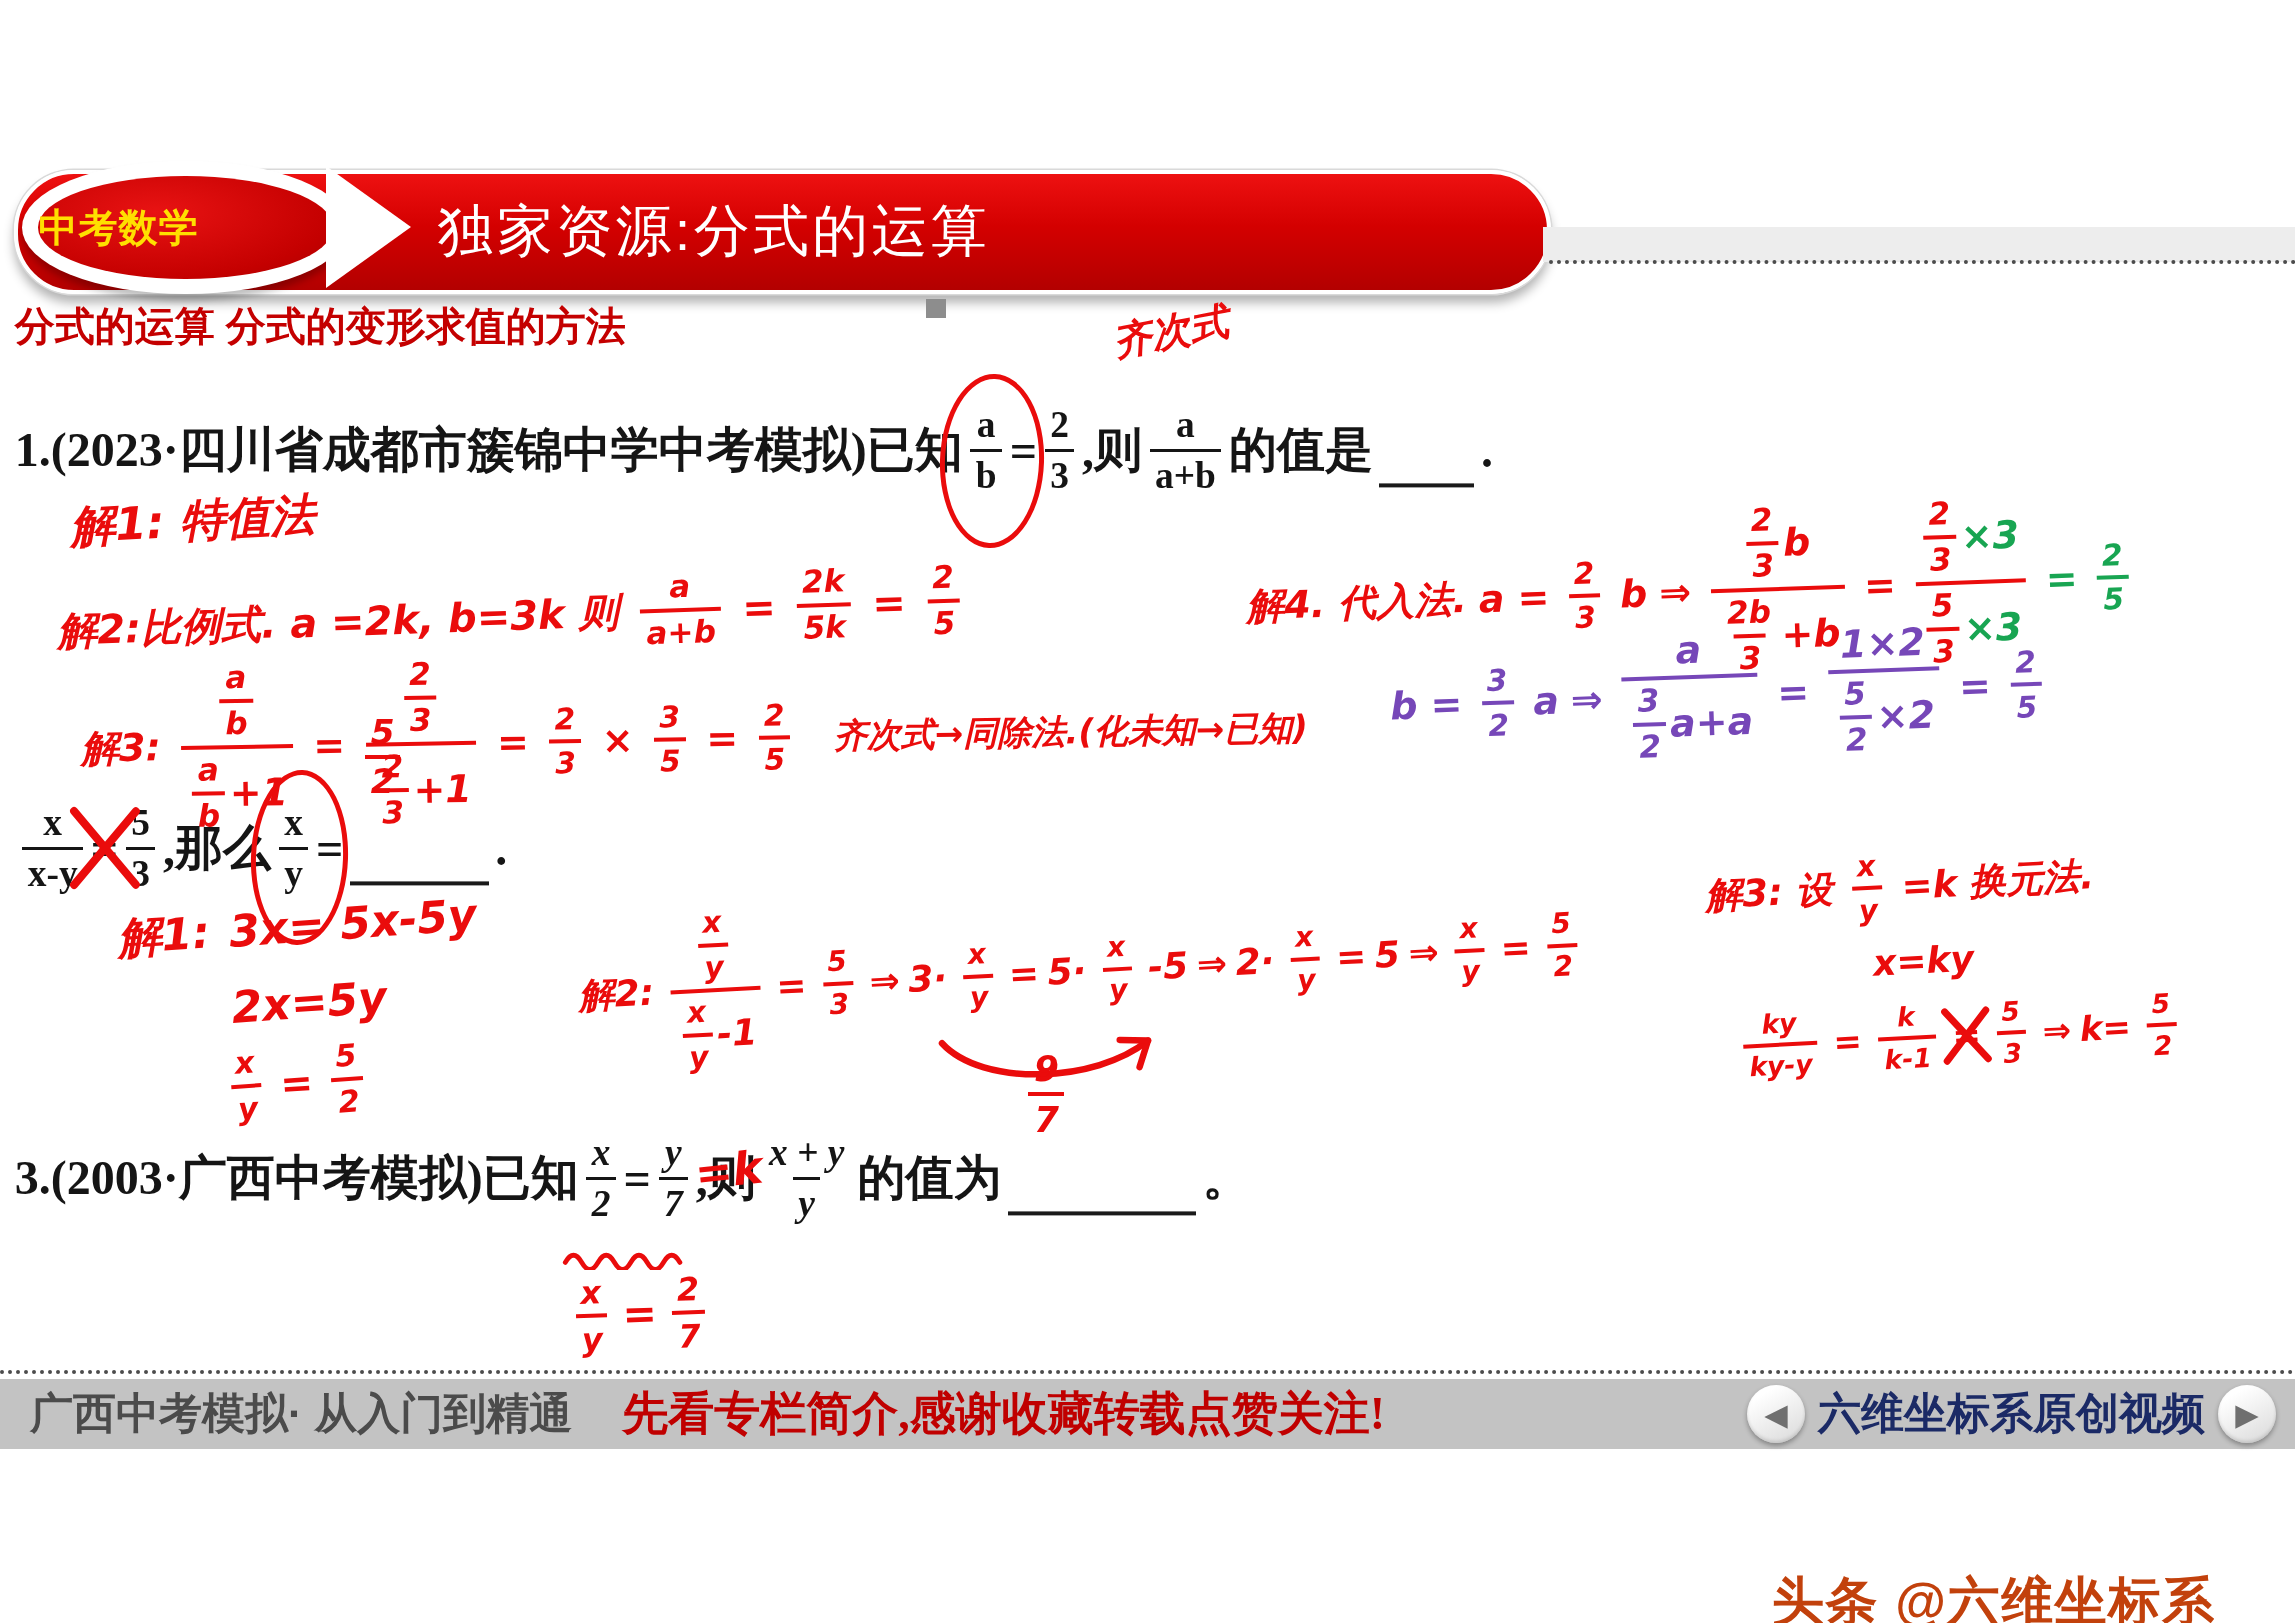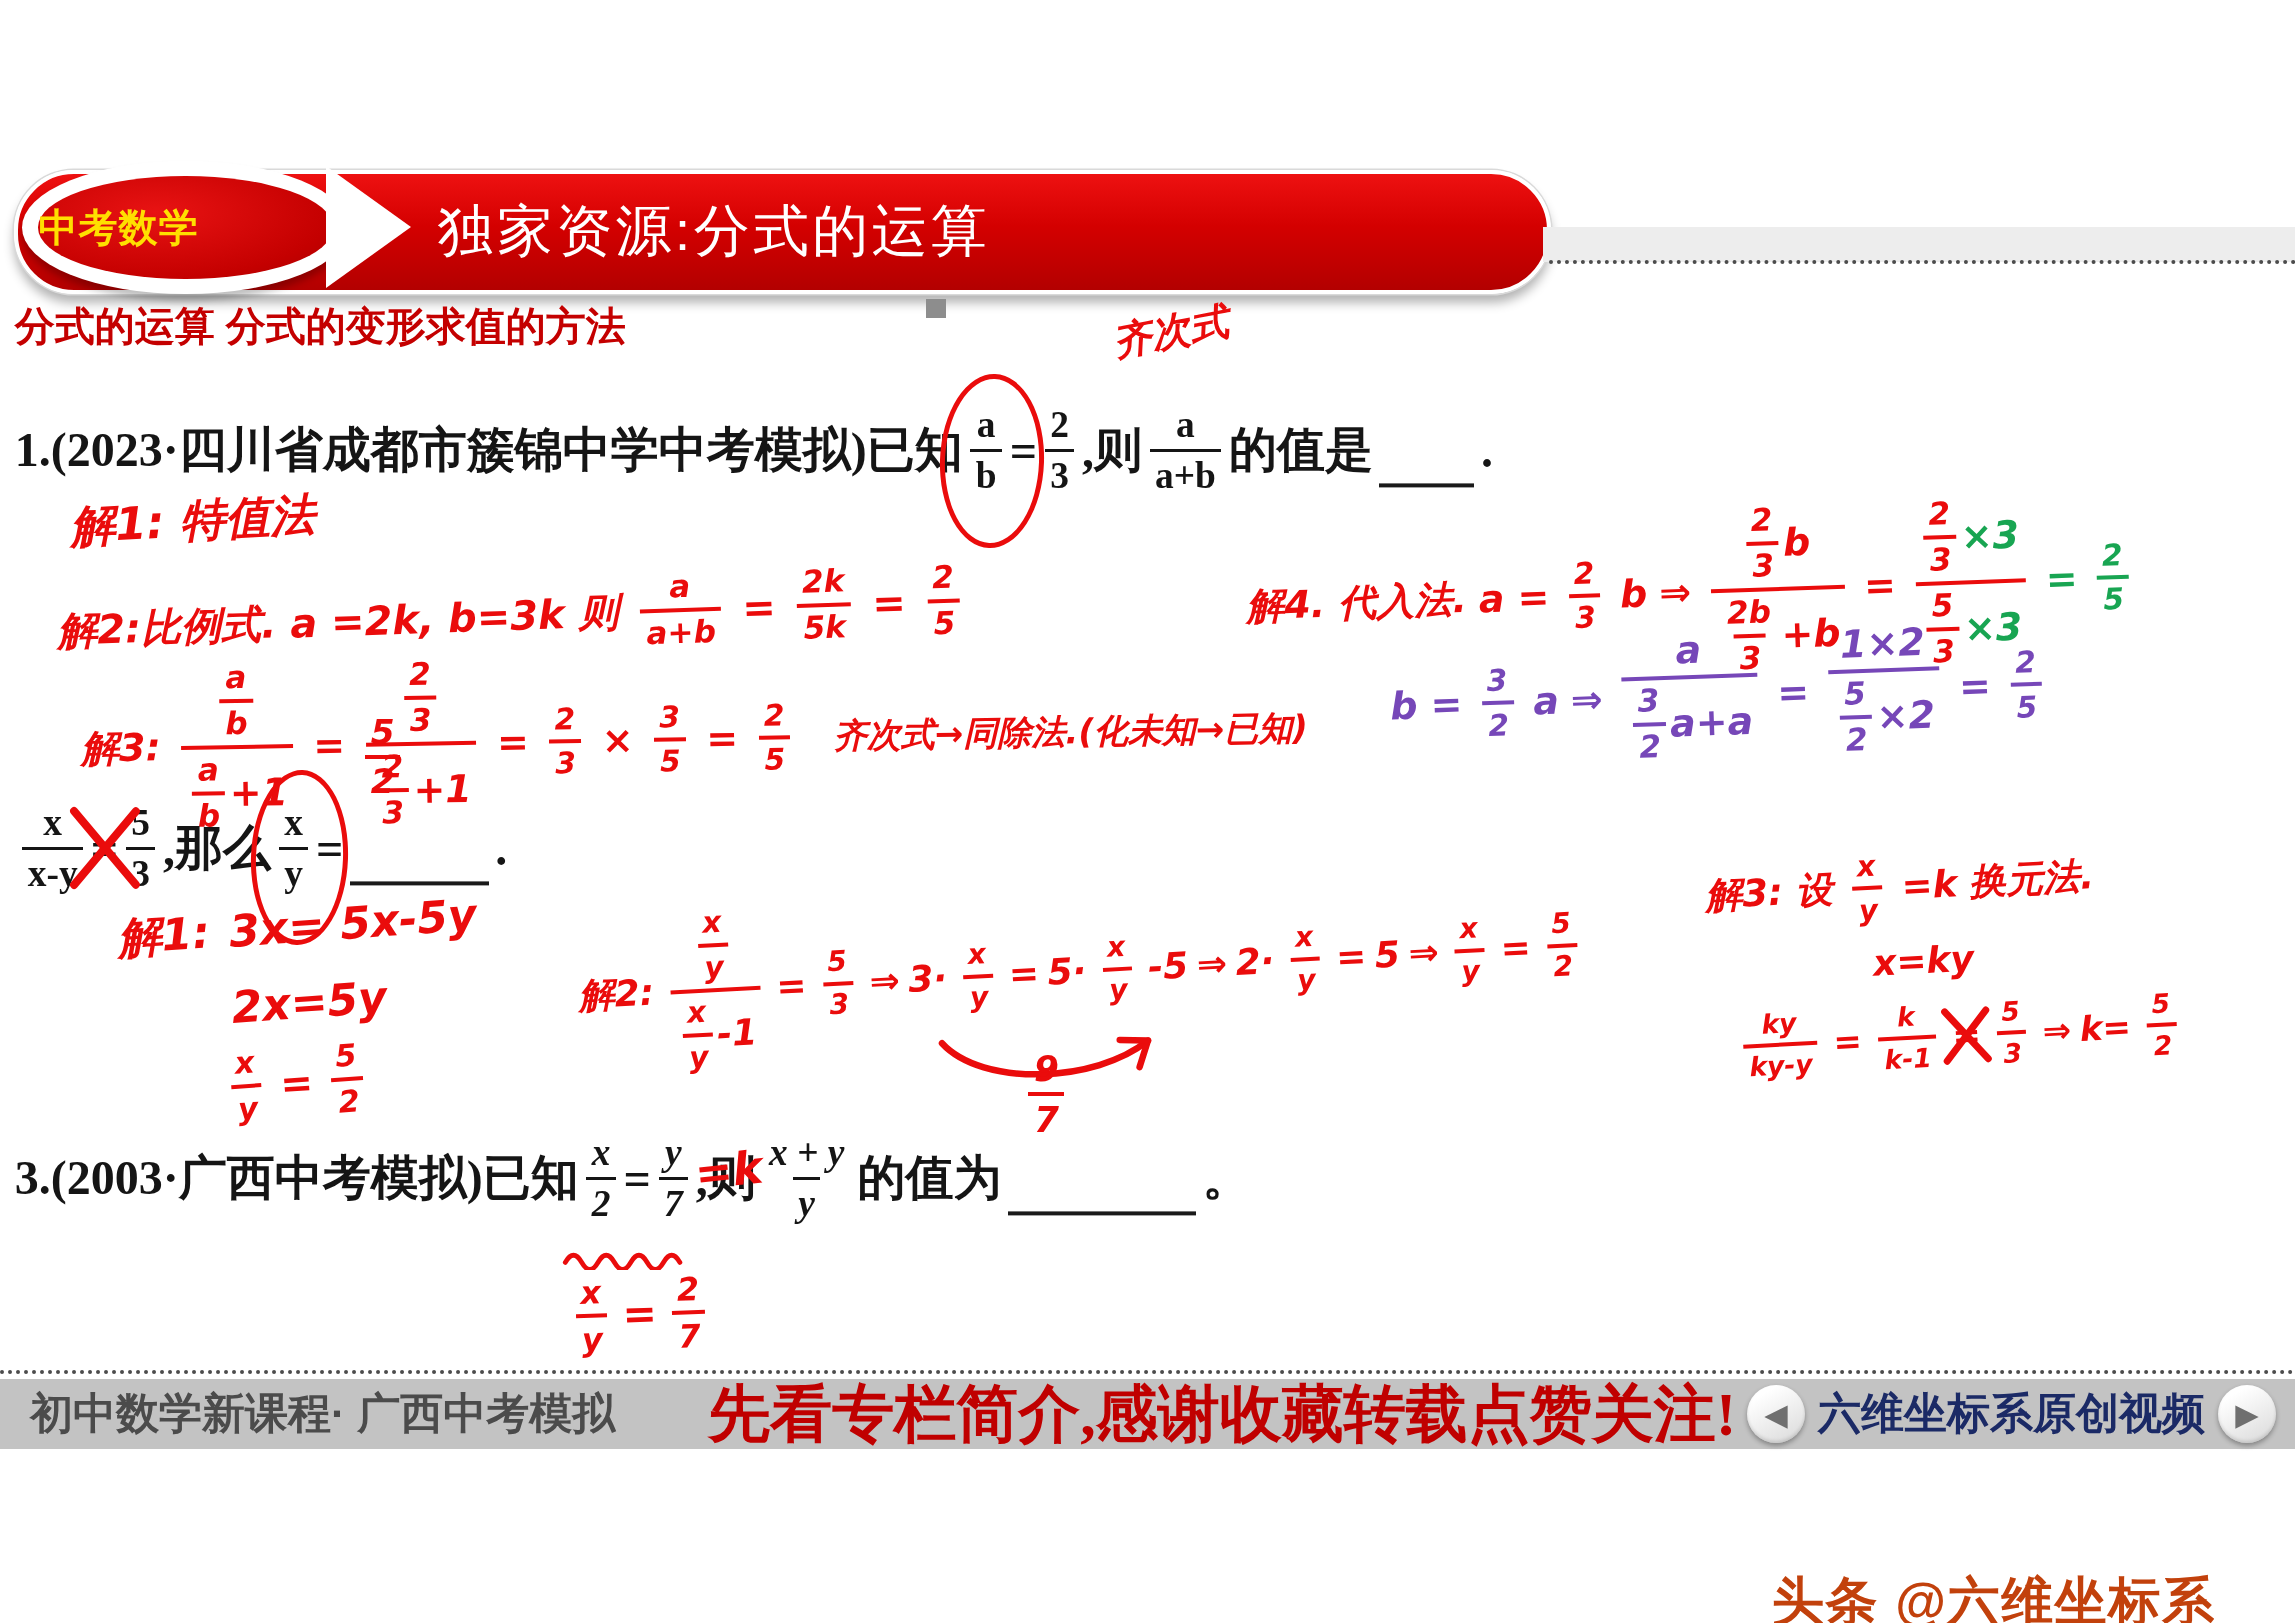--- a/index.html
+++ b/index.html
@@ -61,21 +61,21 @@
   .x-sm i{height:71px;top:-35px;width:6.5px;}
   .curve{position:absolute;left:349px;top:136px;}
   .wavy{position:absolute;left:-16.4px;top:112px;}
   .kmark{position:absolute;left:98%;top:12%;font-size:45px;transform:rotate(-6deg);}
   .p3below{position:absolute;left:-11px;top:141px;display:flex;align-items:center;gap:7.6px;font-size:41px;transform:rotate(-2deg);}
 
   
   .footbar{position:absolute;left:0;top:1379px;width:2295px;height:70px;background:#c3c3c3;
            display:flex;align-items:center;}
   .foot-left{margin-left:30px;font-size:43px;font-weight:700;color:#4b4b4b;white-space:nowrap;}
-  .foot-promo{margin-left:93px;font-size:62px;font-weight:700;color:#c00000;white-space:nowrap;
+  .foot-promo{margin-left:50px;font-size:46px;font-weight:700;color:#c00000;white-space:nowrap;
            font-family:"Liberation Serif","DejaVu Serif",serif;}
   .foot-right{margin-left:auto;margin-right:19px;display:flex;align-items:center;gap:13px;}
   .circ{width:58px;height:58px;border-radius:50%;background:linear-gradient(150deg,#ffffff 20%,#d8d8d8 100%);
         box-shadow:0 2.7px 4.9px rgba(0,0,0,.32),inset 0 -2.2px 3.3px rgba(0,0,0,.12);
         display:flex;align-items:center;justify-content:center;color:#6f6f6f;font-size:30.5px;cursor:pointer;}
   .foot-video{font-size:43px;font-weight:700;color:#1b2a66;white-space:nowrap;}
   .watermark{position:absolute;left:1772px;top:1567px;font-size:52px;font-weight:700;color:#c2410c;
         letter-spacing:1.6px;white-space:nowrap;}
 </style>
 </head>
@@ -489,21 +489,21 @@
           <span class="n">9</span>
           <span class="d">7</span>
         </span>
       </span>
     </span>
     <span>。</span>
   </div>
 
   <div class="dotline dl2"></div>
   <div class="footbar">
-    <span class="foot-left">初中数学新课程· 广西中考模拟</span>
+    <span class="foot-left">广西中考模拟· 从入门到精通</span>
     <span class="foot-promo">先看专栏简介,感谢收藏转载点赞关注!</span>
     <span class="foot-right">
       <span class="circ">◀</span>
       <span class="foot-video">六维坐标系原创视频</span>
       <span class="circ">▶</span>
     </span>
   </div>
 
   <div class="watermark">头条 @六维坐标系</div>
 

